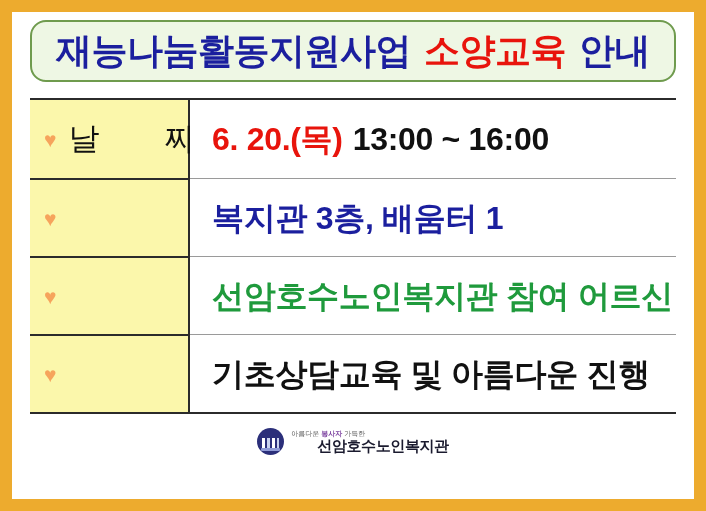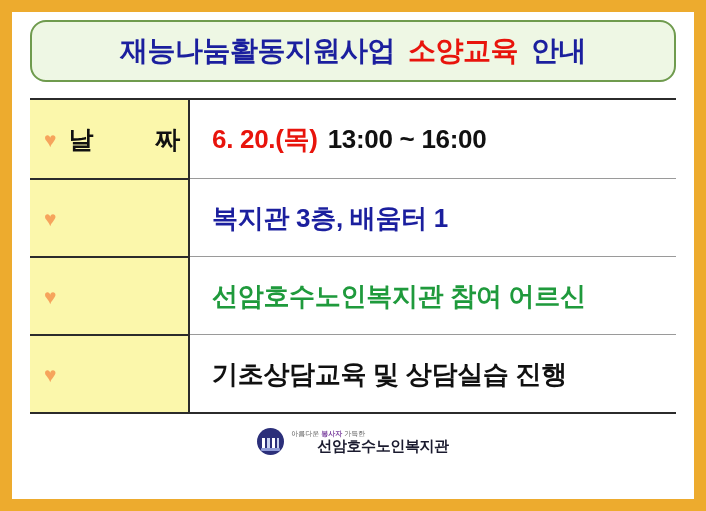--- a/index.html
+++ b/index.html
@@ -39,21 +39,21 @@
     height: 62px;
     background: #eef7e4;
     border: 2px solid #6f9b4e;
     border-radius: 16px;
     display: flex;
     align-items: center;
     justify-content: center;
     white-space: nowrap;
   }
   .title-text {
-    font-size: 28px;
+    font-size: 36px;
     font-weight: bold;
     letter-spacing: -0.5px;
     line-height: 1;
   }
   .t-navy { color: #1b1f9e; }
   .t-red  { color: #e8140c; }
   .t-gap  { display: inline-block; width: 13px; }
 
   
   .table {
@@ -81,38 +81,38 @@
     align-items: center;
     padding-left: 14px;
   }
   .heart {
     color: #f6a45c;
     font-size: 21px;
     line-height: 1;
     margin-right: 12px;
   }
   .label-text {
-    font-size: 25px;
-    font-weight: bold;
+    font-size: 31px;
+    font-weight: normal;
     color: #111111;
     letter-spacing: 16px;
     white-space: pre;
   }
   .value {
     box-sizing: border-box;
     flex: 1 1 auto;
     background: #ffffff;
     display: flex;
     align-items: center;
     padding-left: 22px;
     white-space: nowrap;
     overflow: hidden;
   }
   .value-text {
-    font-size: 26px;
+    font-size: 32px;
     font-weight: bold;
     letter-spacing: -0.3px;
     line-height: 1;
   }
   .v-red   { color: #e8140c; }
   .v-black { color: #111111; }
   .v-blue  { color: #1b1f9e; }
   .v-green { color: #1f9a3c; }
   .sp { display: inline-block; width: 10px; }
 
@@ -218,21 +218,21 @@
         <div class="value">
           <span class="value-text v-green">선암호수노인복지관 참여 어르신</span>
         </div>
       </div>
 
       <div class="row">
         <div class="label">
           <span class="heart">♥</span>
         </div>
         <div class="value">
-          <span class="value-text v-black">기초상담교육 및 상담실습 진행</span>
+          <span class="value-text v-black">기초상담교육 및 아름다운 진행</span>
         </div>
       </div>
 
     </div>
 
     <div class="footer">
       <div class="logo-mark"></div>
       <div class="logo-words">
         <div class="logo-tagline"><span>아름다운 </span><span class="hl">봉사자</span><span> 가득한</span></div>
         <div class="logo-name">선암호수노인복지관</div>

